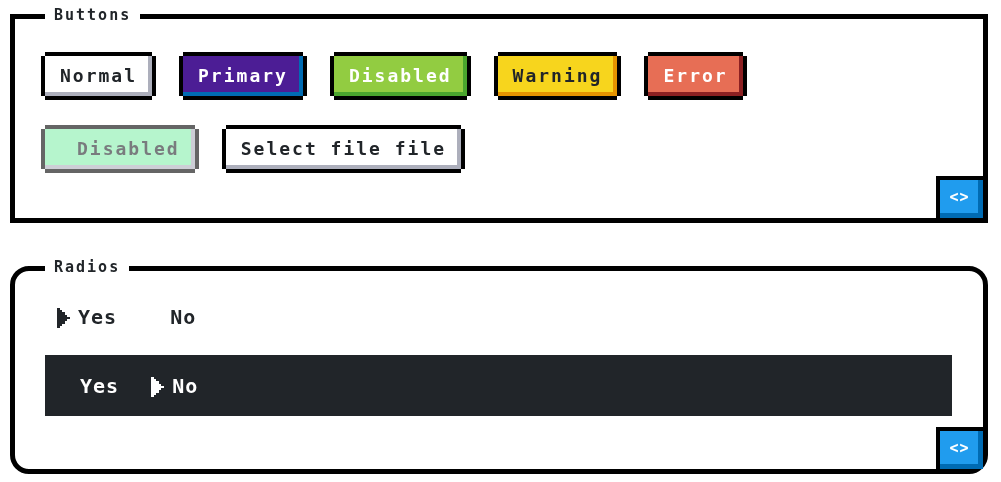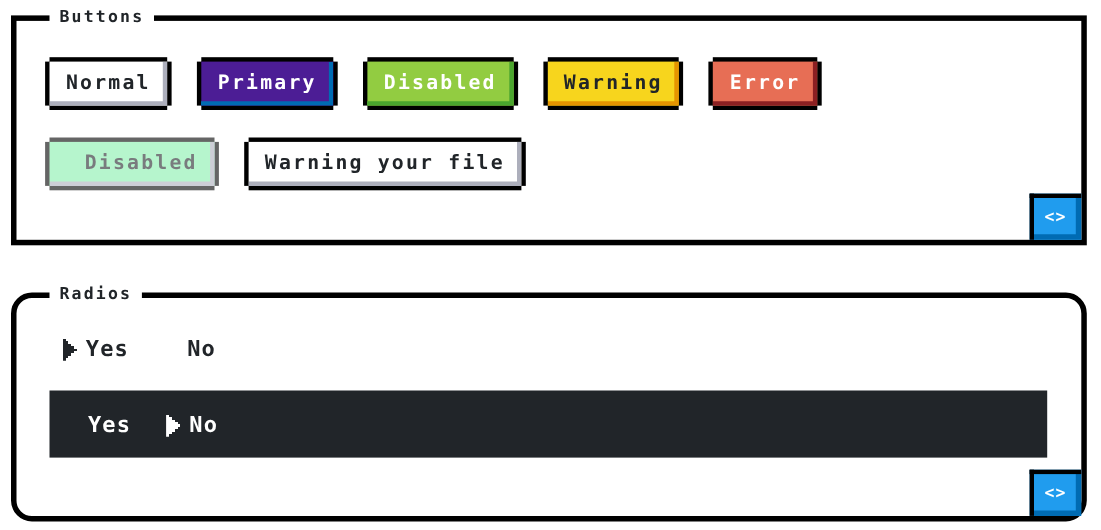--- a/index.html
+++ b/index.html
@@ -156,21 +156,21 @@
   <div class="btn-row row1">
     <button class="nes-btn v-normal">Normal</button>
     <button class="nes-btn v-primary">Primary</button>
     <button class="nes-btn v-success">Disabled</button>
     <button class="nes-btn v-warning">Warning</button>
     <button class="nes-btn v-error">Error</button>
   </div>
 
   <div class="btn-row row2">
     <button class="nes-btn v-disabled" disabled="">Disabled</button>
-    <button class="nes-btn v-normal">Warning your file</button>
+    <button class="nes-btn v-normal">Select file file</button>
   </div>
 
   <button class="code-btn">
     <span class="code-glyph">&lt;&gt;</span>
   </button>
 </div>
 
 <div class="panel" id="radios-panel">
   <span class="panel-title">Radios</span>
 

